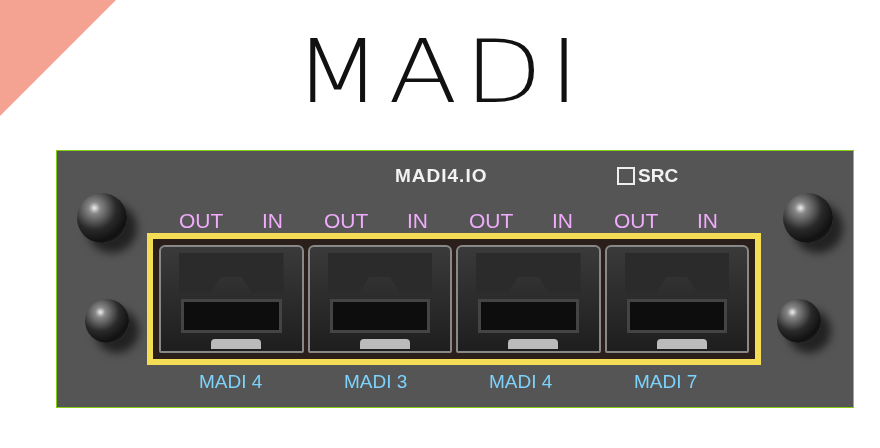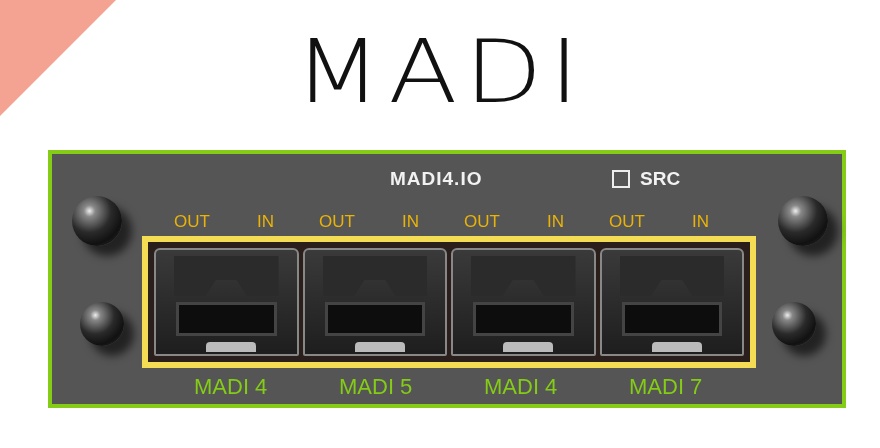--- a/index.html
+++ b/index.html
@@ -1,31 +1,31 @@
 <!DOCTYPE html>
 <html><head>
 <meta charset="utf-8">
 <style>
   * { box-sizing: border-box; margin: 0; padding: 0; }
   body { width: 880px; height: 448px; background: #ffffff; position: relative; overflow: hidden; font-family: "Liberation Sans", sans-serif; }
   .corner { position: absolute; left: 0; top: 0; width: 0; height: 0; border-top: 116px solid #f4a291; border-right: 116px solid transparent; }
   .title { position: absolute; left: 0; width: 880px; top: 22px; text-align: center; font-family: "DejaVu Sans", sans-serif; font-size: 88px; font-weight: 300; letter-spacing: 6px; color: #111; line-height: 100px; transform: scaleX(1.15); }
-  .panel { position: absolute; left: 48px; top: 150px; width: 798px; height: 258px; background: #555555; border: 4px solid #84cc16; }
+  .panel { position: absolute; left: 56px; top: 150px; width: 798px; height: 258px; background: #555555; border: 1px solid #84cc16; }
   .model { position: absolute; left: 338px; top: 14px; font-weight: bold; font-size: 19px; color: #f2f2f2; letter-spacing: 1px; }
-  .src { position: absolute; left: 560px; top: 14px; display: flex; align-items: center; gap: 10px; }
+  .src { position: absolute; left: 560px; top: 14px; display: flex; align-items: center; gap: 3px; }
   .src-box { width: 18px; height: 18px; border: 2px solid #eee; }
   .src-label { font-weight: bold; font-size: 19px; color: #f2f2f2; }
-  .portlabels { position: absolute; top: 58px; font-size: 17px; color: #eab308; }
+  .portlabels { position: absolute; top: 58px; font-size: 21px; color: #f0abfc; }
   .screw { position: absolute; width: 50px; height: 50px; border-radius: 50%; background: radial-gradient(circle at 35% 30%, #eee 0%, #888 12%, #2a2a2a 45%, #111 70%, #333 100%); box-shadow: 10px 10px 8px rgba(0,0,0,0.6); }
   .frame { position: absolute; left: 90px; top: 82px; width: 614px; height: 132px; border: 6px solid #f5dc55; background: #2a1f1a; padding: 6px; display: flex; gap: 4px; }
   .cage { flex: 1; background: linear-gradient(#3a3a3a, #1e1e1e); border: 2px solid #888; border-radius: 6px 6px 2px 2px; position: relative; }
   .cage .top { position: absolute; left: 18px; right: 18px; top: 6px; height: 40px; background: #2b2b2b; clip-path: polygon(0 0,100% 0,100% 100%,70% 100%,60% 60%,40% 60%,30% 100%,0 100%); }
   .cage .slot { position: absolute; left: 20px; right: 20px; top: 52px; height: 34px; background: #0d0d0d; border: 3px solid #444; }
   .cage .latch { position: absolute; left: 50px; width: 50px; bottom: 2px; height: 10px; background: #bbb; border-radius: 4px 4px 0 0; }
-  .madilabel { position: absolute; top: 220px; font-size: 22px; color: #84cc16; }
+  .madilabel { position: absolute; top: 220px; font-size: 19px; color: #7dd3fc; }
 </style>
 </head>
 <body>
 
 <div class="corner"></div>
 <div class="title">MADI</div>
 
 <div class="panel">
   <div class="model">MADI4.IO</div>
   <div class="src">
@@ -64,16 +64,16 @@
         <div class="latch"></div>
       </div>
     <div class="cage">
         <div class="top"></div>
         <div class="slot"></div>
         <div class="latch"></div>
       </div>
   </div>
 
   <span class="madilabel" style="left:142px">MADI 4</span>
-  <span class="madilabel" style="left:287px">MADI 5</span>
+  <span class="madilabel" style="left:287px">MADI 3</span>
   <span class="madilabel" style="left:432px">MADI 4</span>
   <span class="madilabel" style="left:577px">MADI 7</span>
 </div>
 
 </body></html>

